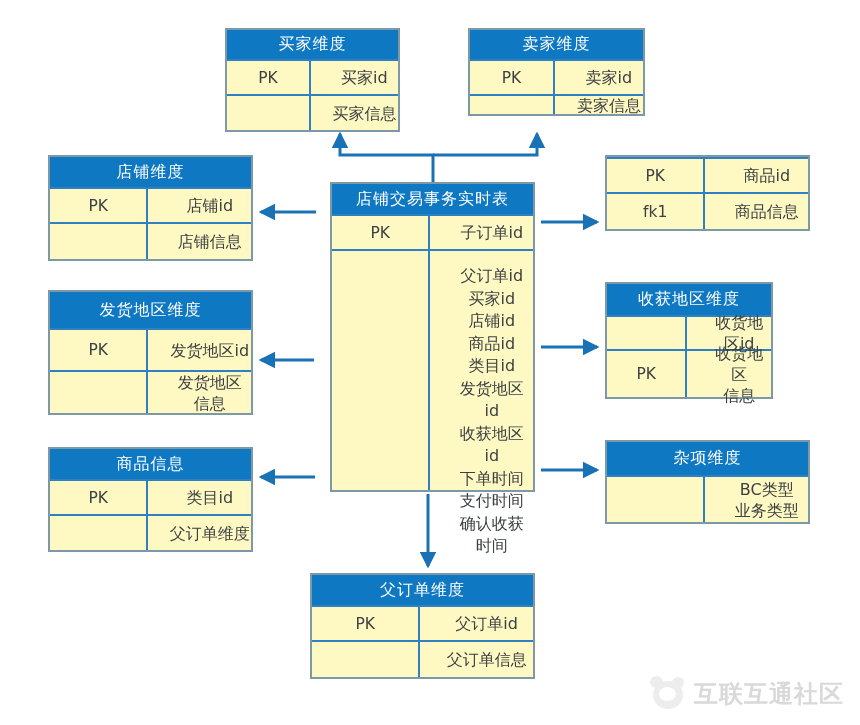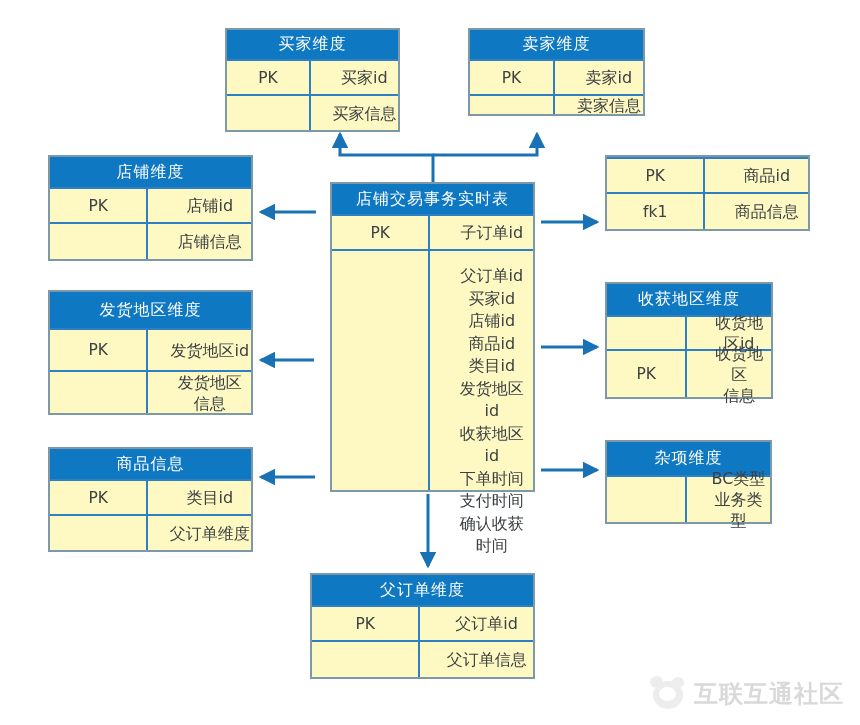--- a/index.html
+++ b/index.html
@@ -164,21 +164,21 @@
       <div class="tkey"></div>
       <div class="tval">收货地区id</div>
     </div>
     <div class="trow" style="height:48px">
       <div class="tkey">PK</div>
       <div class="tval">收货地区
 信息</div>
     </div>
   </div>
 
-  <div class="dtable" style="left:605px;top:440px;width:167px">
+  <div class="dtable" style="left:605px;top:440px;width:205px">
     <div class="thead" style="height:33px">杂项维度</div>
     <div class="trow" style="height:47px">
       <div class="tkey"></div>
       <div class="tval">BC类型
 业务类型</div>
     </div>
   </div>
 
   <div class="dtable" style="left:330px;top:182px;width:205px">
     <div class="thead" style="height:30px">店铺交易事务实时表</div>

